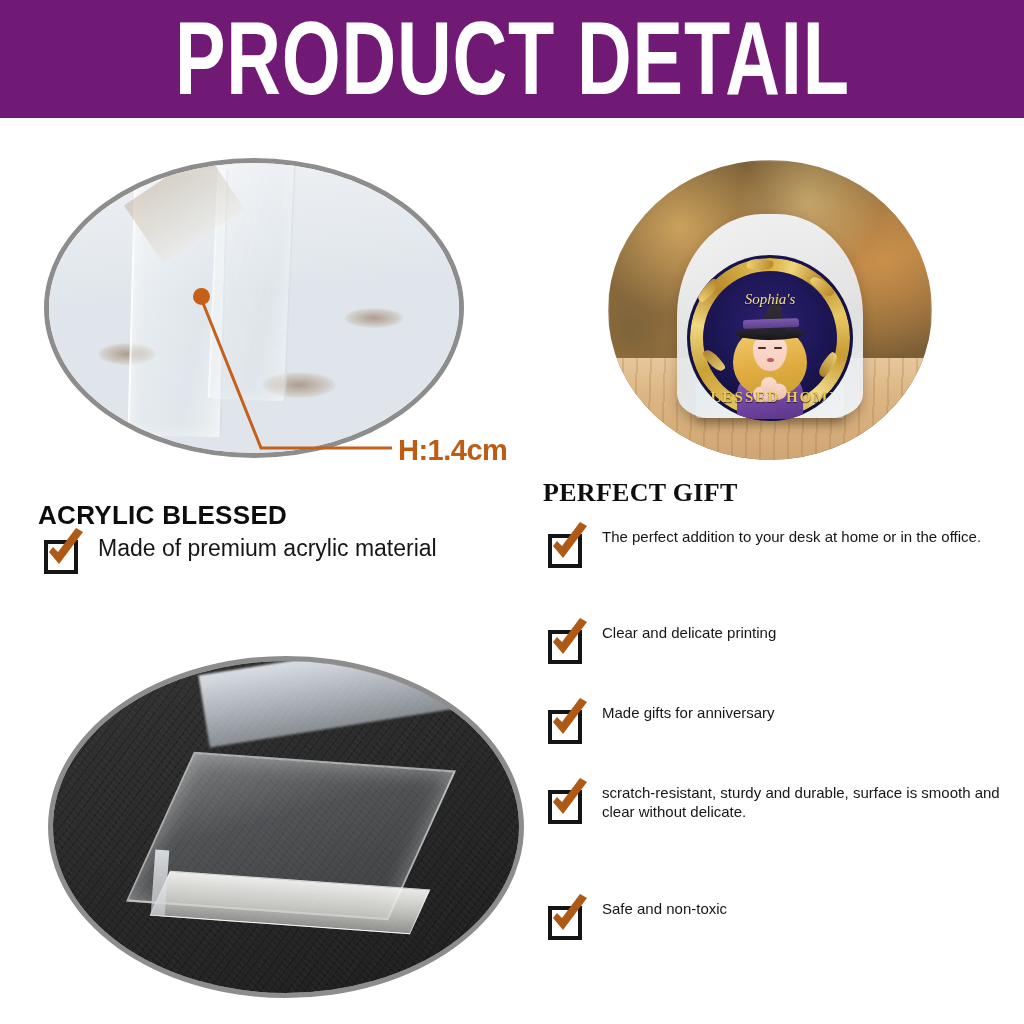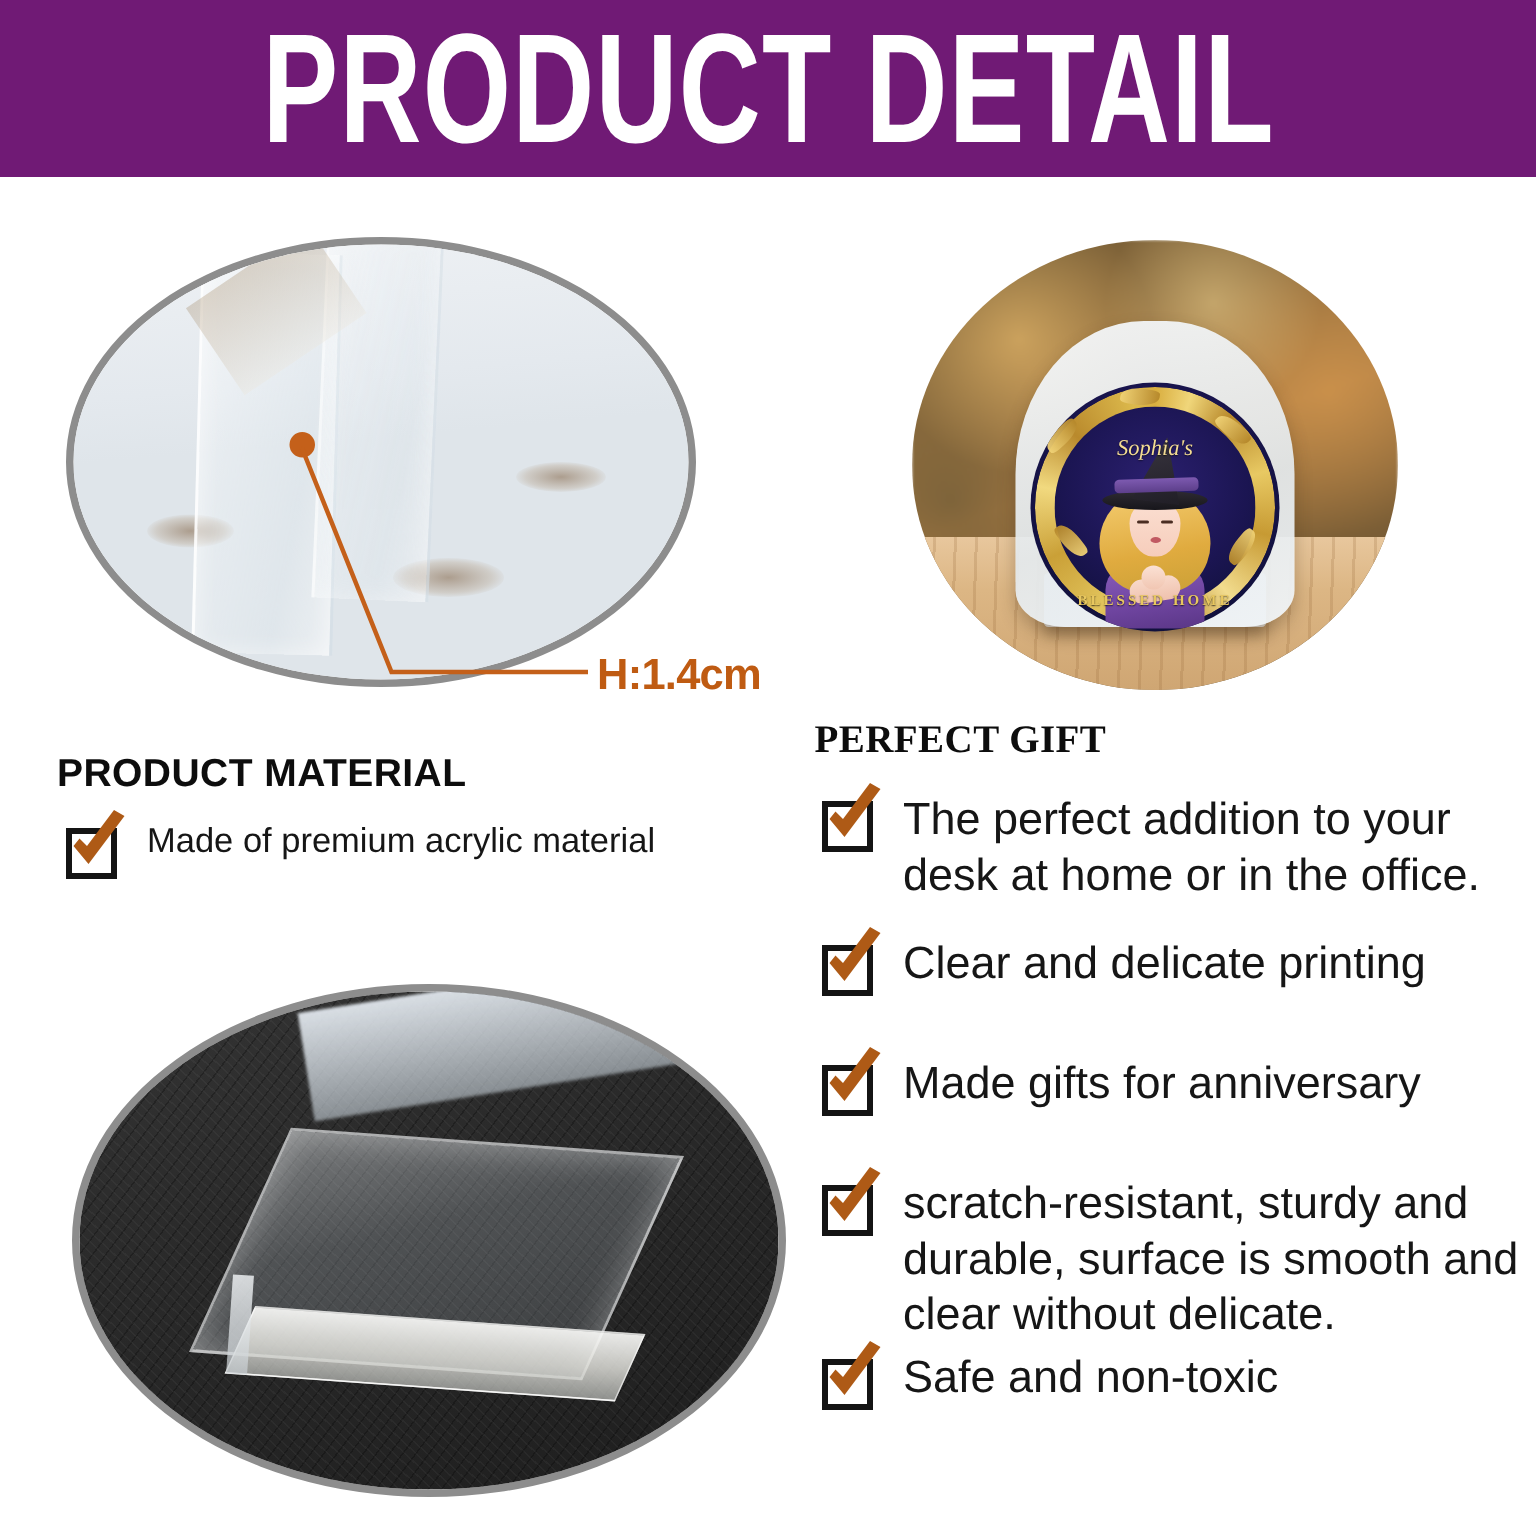--- a/index.html
+++ b/index.html
@@ -181,21 +181,21 @@
     text-shadow: 0 1px 1px rgba(0,0,0,0.6);
     white-space: nowrap;
   }
   .plaque-motto {
     position: absolute;
     left: 50%; bottom: 9%;
     transform: translateX(-50%);
     color: #e8c75f;
     font-family: "Liberation Serif", serif;
     font-weight: bold;
-    font-size: 10px;
+    font-size: 15px;
     letter-spacing: 2px;
     white-space: nowrap;
     text-shadow: 0 1px 1px rgba(0,0,0,0.7);
   }
   
   .witch { position: absolute; left: 50%; top: 34%; transform: translateX(-50%); width: 86px; height: 104px; }
   .witch-hair {
     position: absolute; left: 6px; top: 16px; width: 74px; height: 68px;
     background: linear-gradient(170deg, #f5ce72 0%, #e0ab3f 60%, #caa036 100%);
     border-radius: 46% 46% 40% 40% / 52% 52% 48% 48%;
@@ -325,26 +325,26 @@
     background: #ffffff;
   }
   .checkbox-icon svg {
     position: absolute;
     left: -1px; top: -8px;
     width: 46px; height: 46px;
     overflow: visible;
   }
   .feature-text {
     color: #161616;
-    font-size: 30px;
+    font-size: 15px;
     line-height: 1.24;
     margin-left: 16px;
     max-width: 400px;
   }
-  #feature-acrylic-0 { left: 44px; top: 546px; }
+  #feature-acrylic-0 { left: 44px; top: 534px; }
   #feature-acrylic-0 .feature-text { font-size: 23px; max-width: 460px; }
 
   #feature-gift-0 { left: 548px; top: 528px; }
   #feature-gift-1 { left: 548px; top: 624px; }
   #feature-gift-2 { left: 548px; top: 704px; }
   #feature-gift-3 { left: 548px; top: 784px; }
   #feature-gift-4 { left: 548px; top: 900px; }
   .features-gift .feature-text { max-width: 420px; }
 </style>
 </head>
@@ -414,21 +414,21 @@
 <div class="photo-oval bordered" id="photo-acrylic-block">
   <div class="photo-inner">
     <div class="slate-bg"></div>
     <div class="slate-highlight"></div>
     <div class="block-top"></div>
     <div class="block-side"></div>
     <div class="block-edge-left"></div>
   </div>
 </div>
 
-<div class="section-heading" id="heading-acrylic-material">PRODUCT MATERIAL</div>
+<div class="section-heading" id="heading-acrylic-material">ACRYLIC BLESSED</div>
 
 <div class="feature-item" id="feature-acrylic-0">
   <div class="checkbox-icon">
     <div class="box"></div>
     <svg viewBox="0 0 46 46">
       <path d="M6 24 L16 36 L40 4 L33 0 L15 24 L10 19 Z" fill="#ae5a16"></path>
     </svg>
   </div>
   <div class="feature-text">Made of premium acrylic material</div>
 </div>

